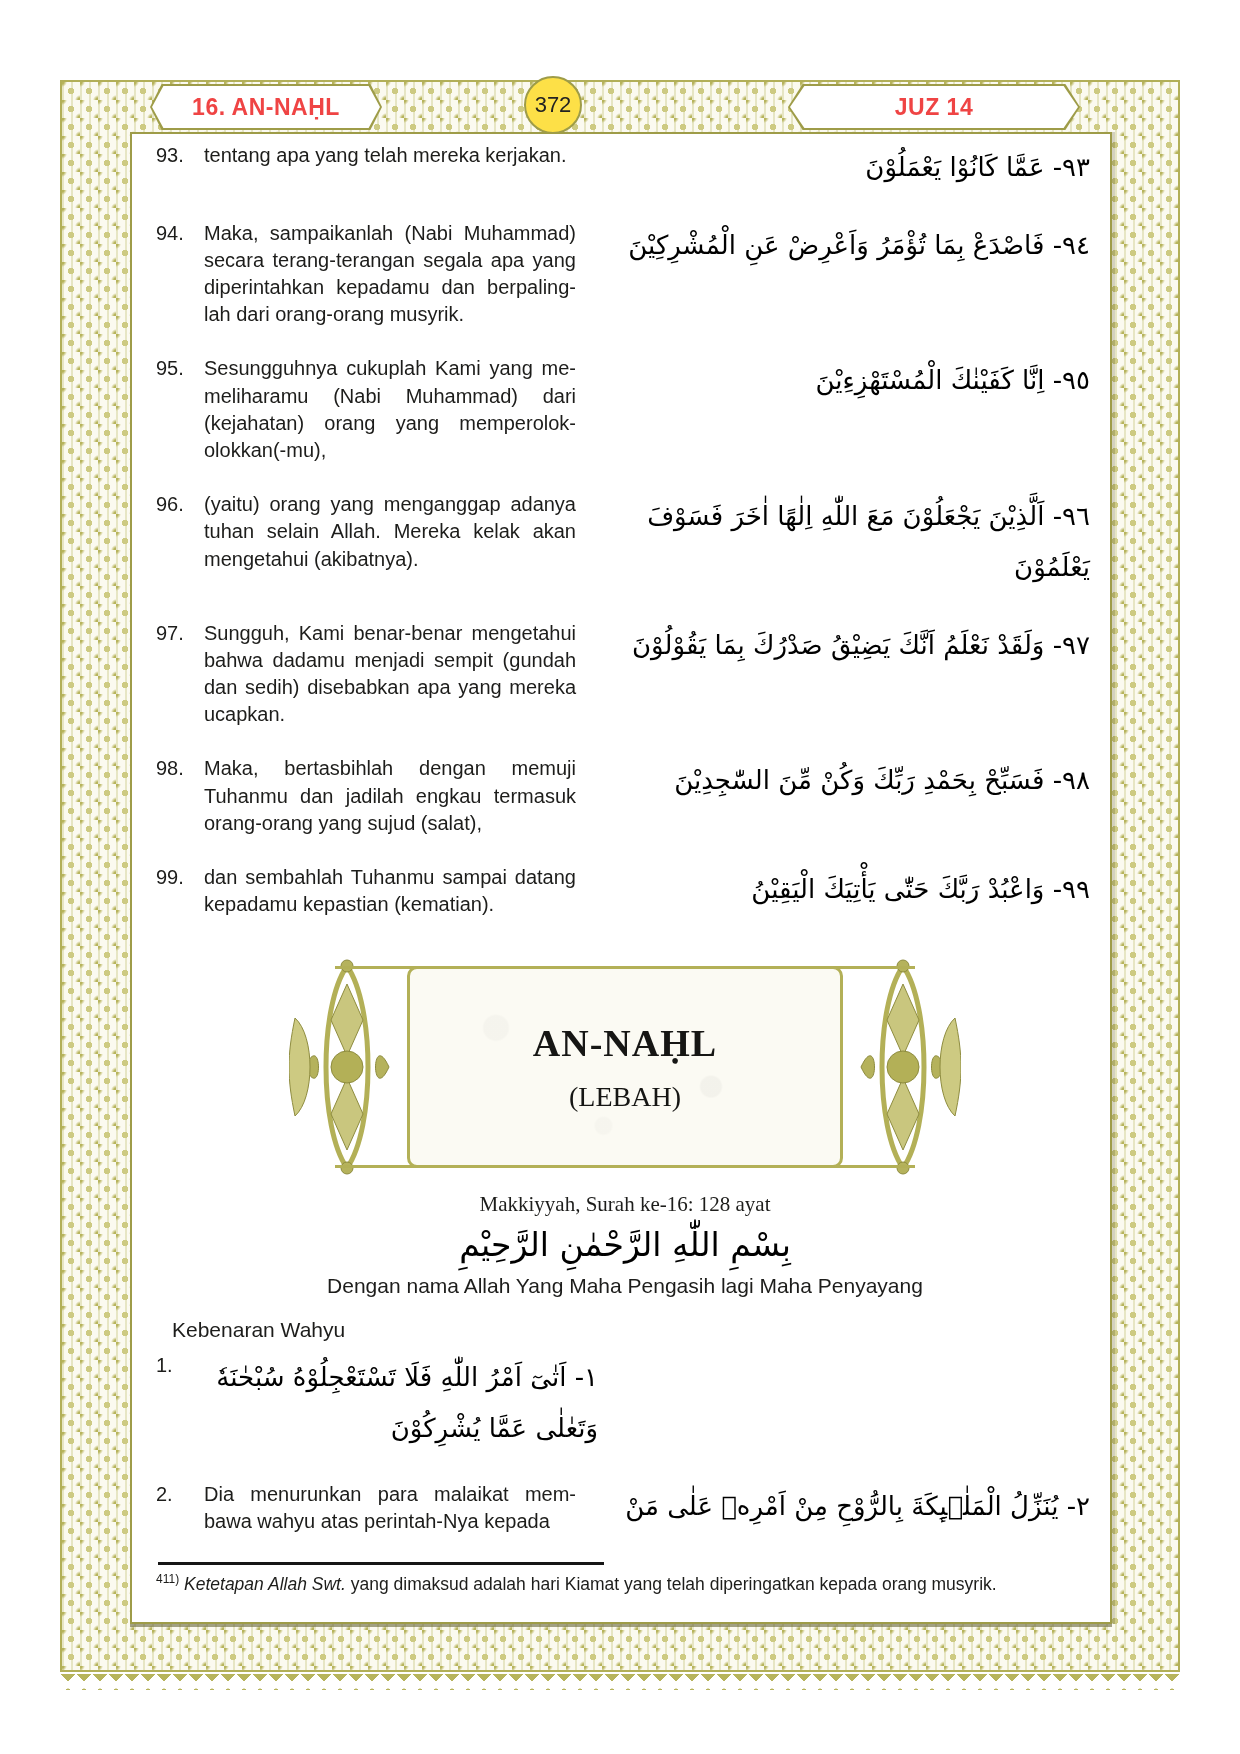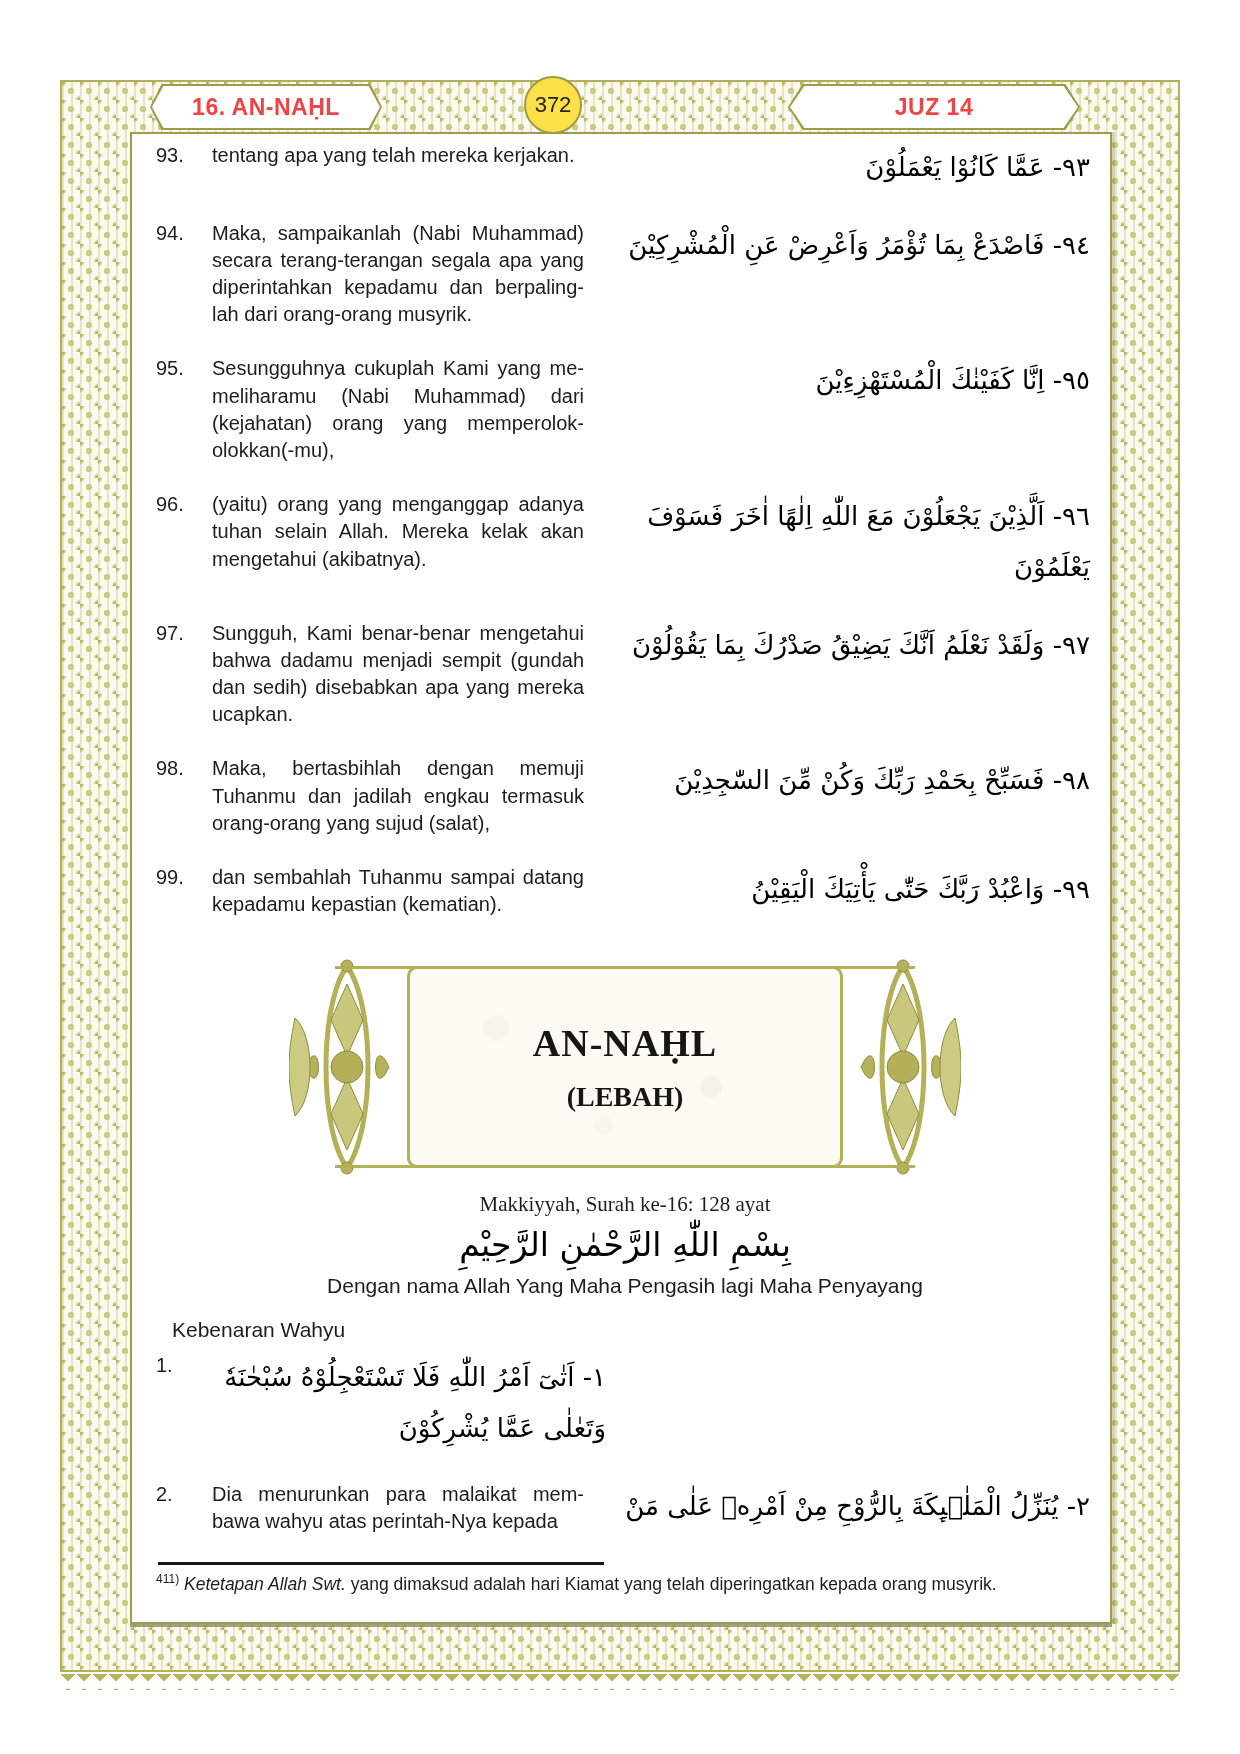--- a/index.html
+++ b/index.html
@@ -44,21 +44,21 @@
   .tab-right { left:788px; top:84px; width:292px; }
   .tab-text  { font-size:23px; font-weight:bold; letter-spacing:.5px; color:#ef4444; }
   .page-circle {
     position:absolute; left:524px; top:76px; width:58px; height:58px;
     background:#fde047; border:2px solid #9e9c48; border-radius:50%;
     display:flex; align-items:center; justify-content:center;
     font-size:22px; color:#222;
   }
 
   
-  .verse-row { display:grid; grid-template-columns:48px 398px 1fr; column-gap:8px; margin-bottom:27px; }
+  .verse-row { display:grid; grid-template-columns:48px 398px 1fr; column-gap:0; margin-bottom:27px; }
   .v-num  { font-size:20px; padding-top:2px; }
   .v-text { font-size:20px; line-height:1.36; text-align:justify; padding-right:26px; }
   .v-arabic {
     direction:rtl; text-align:right; font-family:"DejaVu Sans", sans-serif;
     font-size:26px; line-height:1.95; color:#000; padding-right:4px; padding-top:0px;
   }
   sup { font-size:12px; line-height:0; }
 
   
   .banner { position:relative; width:660px; height:218px; margin:40px auto 0 auto; }
@@ -66,21 +66,21 @@
     position:absolute; left:112px; right:112px; top:8px; bottom:8px;
     border:3px solid #b3b057; border-radius:10px;
     background:
       radial-gradient(circle 14px at 20% 30%, rgba(0,0,0,.025) 12px, transparent 14px),
       radial-gradient(circle 12px at 70% 60%, rgba(0,0,0,.03) 10px, transparent 12px),
       radial-gradient(circle 10px at 45% 80%, rgba(0,0,0,.02) 8px, transparent 10px),
       #fbfaf3;
     display:flex; flex-direction:column; align-items:center; justify-content:center;
   }
   .banner-title { font-family:"Liberation Serif", serif; font-weight:bold; font-size:38px; letter-spacing:1px; color:#161614; }
-  .banner-sub   { font-family:"Liberation Serif", serif; font-weight:bold; font-size:28px; margin-top:16px; color:#161614; }
+  .banner-sub   { font-family:"Liberation Serif", serif; font-weight:normal; font-size:28px; margin-top:16px; color:#161614; }
   .banner-line  { position:absolute; left:40px; right:40px; height:3px; background:#b3b057; }
   .bl-top { top:8px; } .bl-bot { bottom:8px; }
   .orn { position:absolute; top:0; width:118px; height:218px; }
   .orn.left { left:-6px; } .orn.right { right:-6px; transform:scaleX(-1); }
 
   
   .meta-line { text-align:center; font-size:21px; margin-top:16px;font-family:Liberation Serif, serif; }
   .bismillah {
     text-align:center; direction:rtl; font-family:"DejaVu Sans", sans-serif;
     font-size:33px; margin-top:8px; color:#000;

